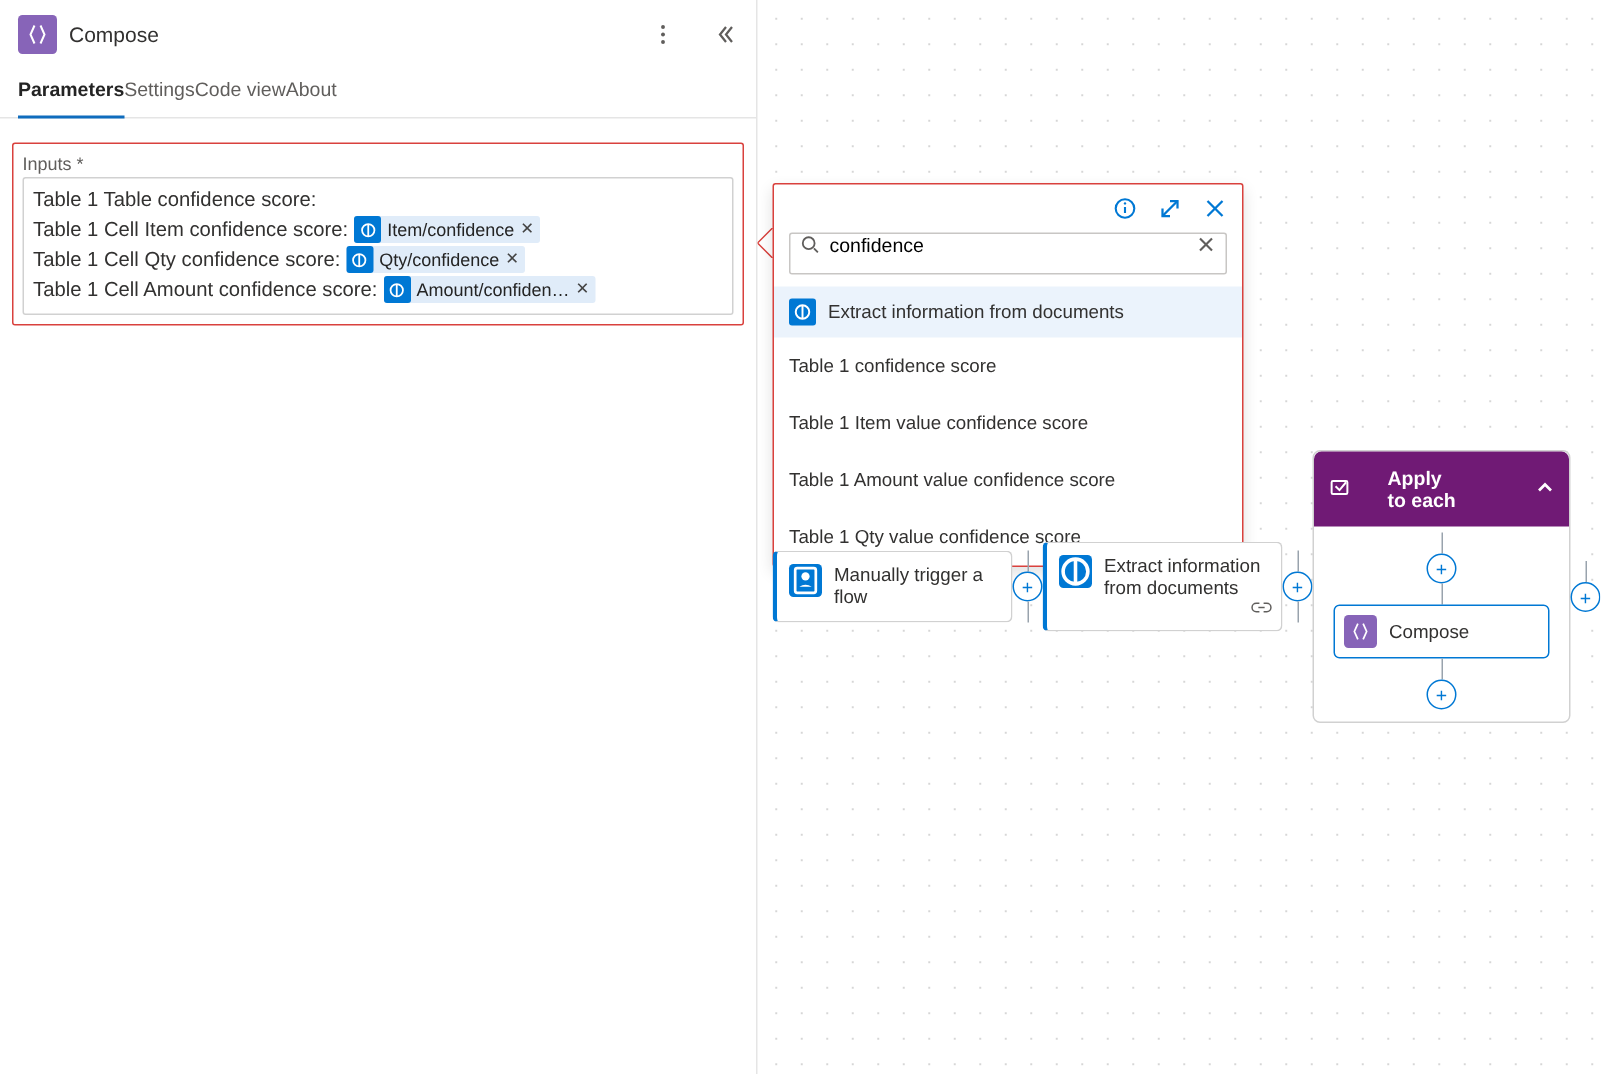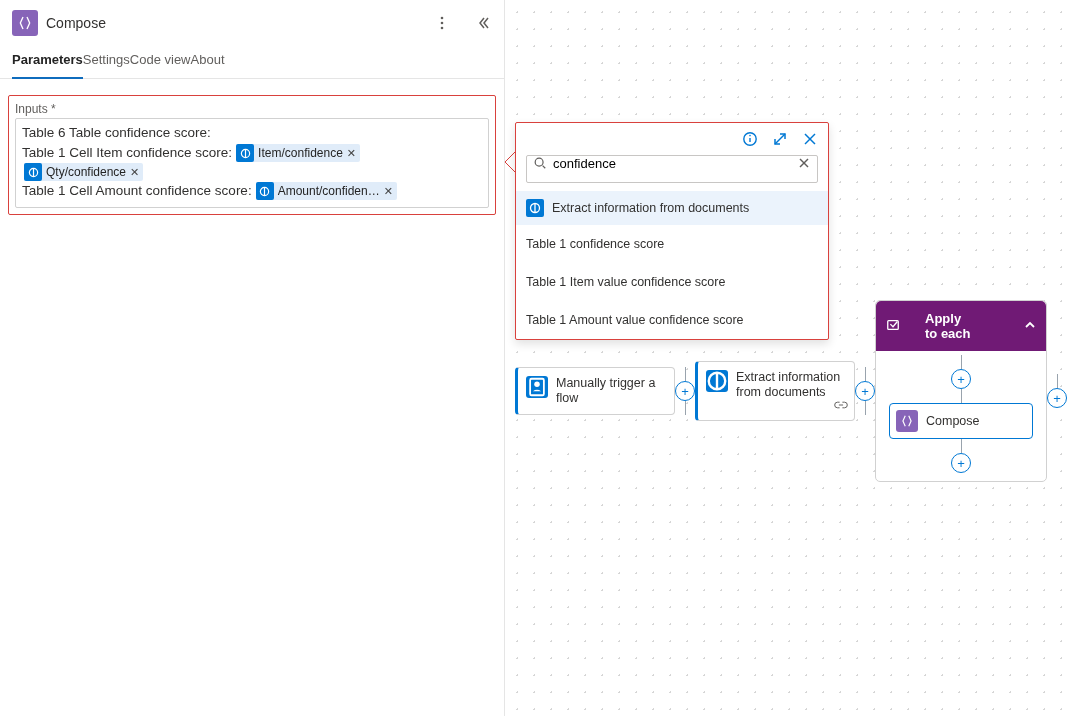--- a/index.html
+++ b/index.html
@@ -238,36 +238,37 @@
     <div class="tabs">
       <div class="tab active">Parameters</div>
       <div class="tab">Settings</div>
       <div class="tab">Code view</div>
       <div class="tab">About</div>
     </div>
     <div class="inputs-wrap">
       <div class="inputs-label">Inputs *</div>
       <div class="inputs-box">
         <div class="line">
-            <span>Table 6 Table confidence score:</span>
+            <span>Table 1 Table confidence score:</span>
           </div>
         <div class="line">
           <span>Table 1 Cell Item confidence score:</span>
           <span class="token">
             <span class="ticn">
                 <svg viewBox="0 0 12 12" fill="none" stroke="#fff" stroke-width="1.3">
                   <circle cx="6" cy="6" r="4.5"></circle>
                   <path d="M6 1.5 v9"></path>
                 </svg>
               </span>
             <span class="tx">Item/confidence</span>
             <span class="tclose">✕</span>
           </span>
         </div>
         <div class="line">
+          <span>Table 1 Cell Qty confidence score:</span>
           <span class="token">
             <span class="ticn">
                 <svg viewBox="0 0 12 12" fill="none" stroke="#fff" stroke-width="1.3">
                   <circle cx="6" cy="6" r="4.5"></circle>
                   <path d="M6 1.5 v9"></path>
                 </svg>
               </span>
             <span class="tx">Qty/confidence</span>
             <span class="tclose">✕</span>
           </span>
@@ -336,20 +337,21 @@
             <svg viewBox="0 0 12 12" fill="none" stroke="#fff" stroke-width="1.3">
               <circle cx="6" cy="6" r="4.5"></circle>
               <path d="M6 1.5 v9"></path>
             </svg>
           </span>
         <span>Extract information from documents</span>
       </div>
       <div class="pop-item">Table 1 confidence score</div>
       <div class="pop-item">Table 1 Item value confidence score</div>
       <div class="pop-item">Table 1 Amount value confidence score</div>
+      <div class="pop-item">Table 1 Qty value confidence score</div>
     </div>
 
     <div class="flow">
       <div class="card blue trigger">
         <div class="cicn">
           <svg viewBox="0 0 16 16" fill="#fff">
               <rect x="3" y="2" width="10" height="12" rx="1" fill="none" stroke="#fff" stroke-width="1.3"></rect>
               <circle cx="8" cy="6" r="2" fill="#fff"></circle>
               <path d="M5 11 q3 -2 6 0" fill="#fff"></path>
             </svg>

